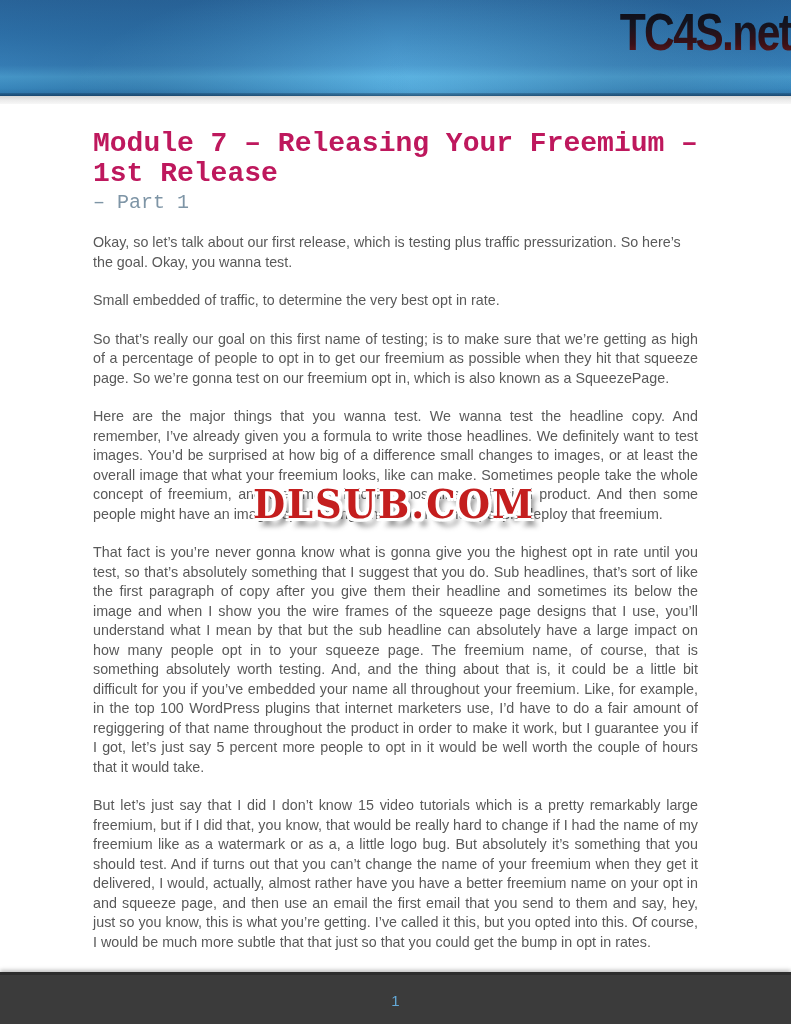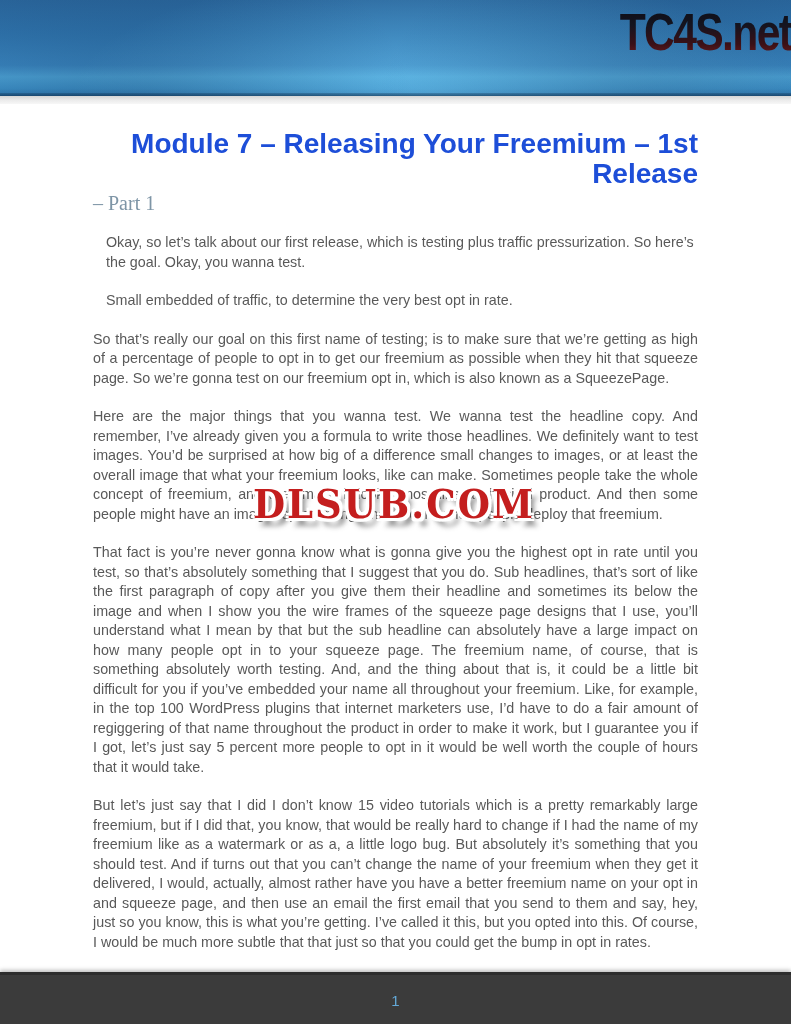--- a/index.html
+++ b/index.html
@@ -74,45 +74,44 @@
     background: linear-gradient(180deg, #d6d6d6 0%, #ececec 55%, #f7f7f7 100%);
     border-bottom: 1px solid #ffffff;
   }
 
   
   .content {
     position: relative;
     padding: 24px 93px 0 93px;
   }
   .page-title {
-    font-family: Liberation Sans, sans-serif;
+    font-family: Liberation Mono, monospace;
     font-weight: 600;
     font-size: 28px;
-    color: #1d4ed8;
+    color: #be185d;
     line-height: 30px;
-    text-align: right;
   }
   .page-subtitle {
-    font-family: Liberation Serif, serif;
+    font-family: Liberation Mono, monospace;
     font-weight: 500;
     font-size: 20px;
     color: #7e95a6;
     line-height: 24px;
     margin-top: 2px;
   }
   .body-text { margin-top: 18px; }
   .body-text p {
     font-size: 14.3px;
     line-height: 19.5px;
     color: #595959;
     text-align: justify;
     margin-bottom: 19px;
   }
   .body-text p:nth-child(1),
-  .body-text p:nth-child(2) { text-align: left; margin-left: 13px; }
+  .body-text p:nth-child(2) { text-align: left; }
 
   
   .dlsub-watermark {
     position: absolute;
     left: 253px;
     top: 482px;
     font-family: "DejaVu Serif", serif;
     font-weight: bold;
     font-size: 37px;
     letter-spacing: 2px;

